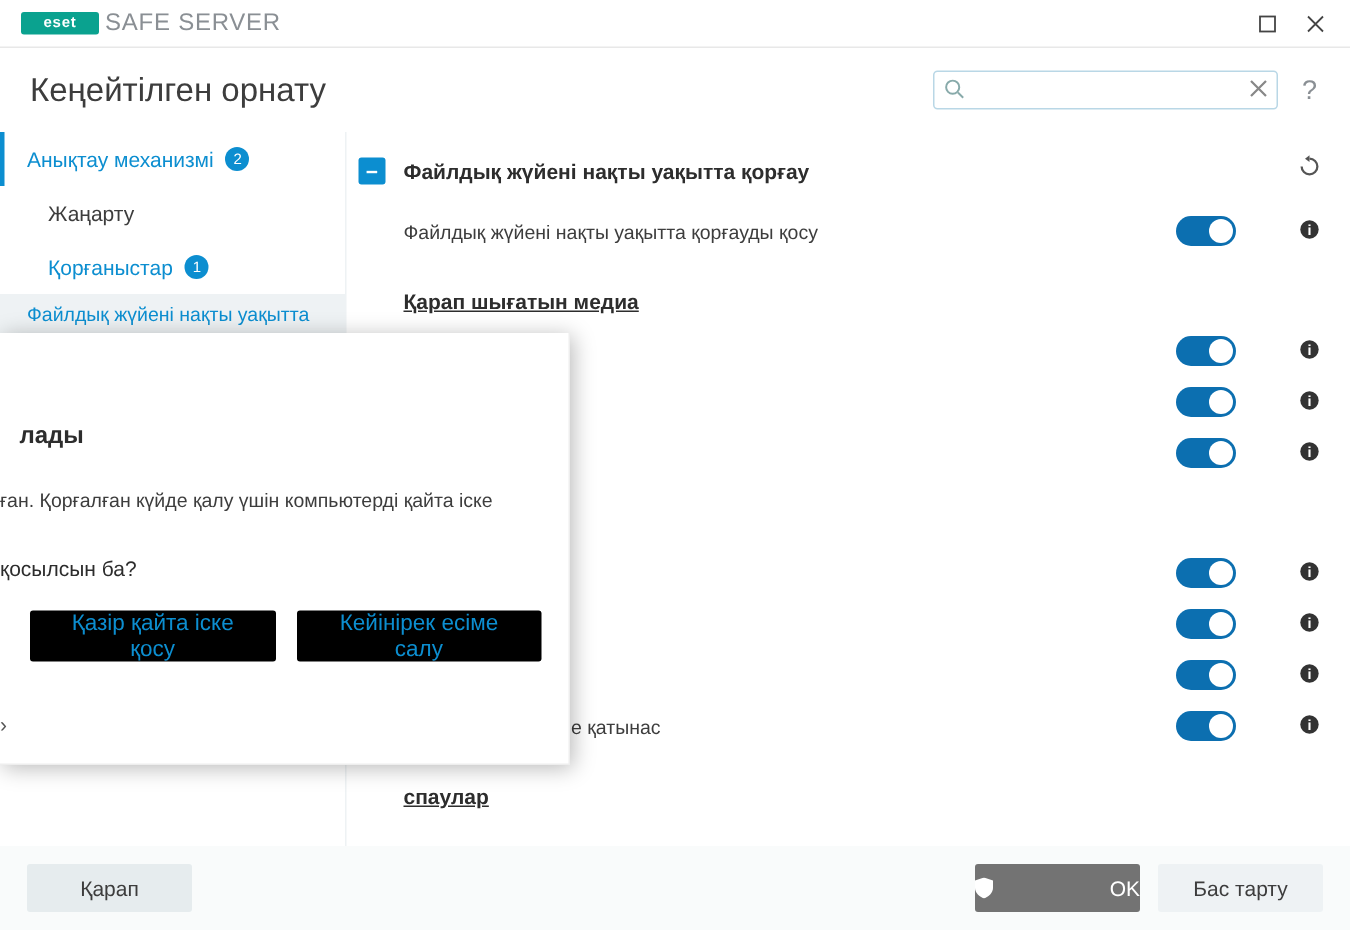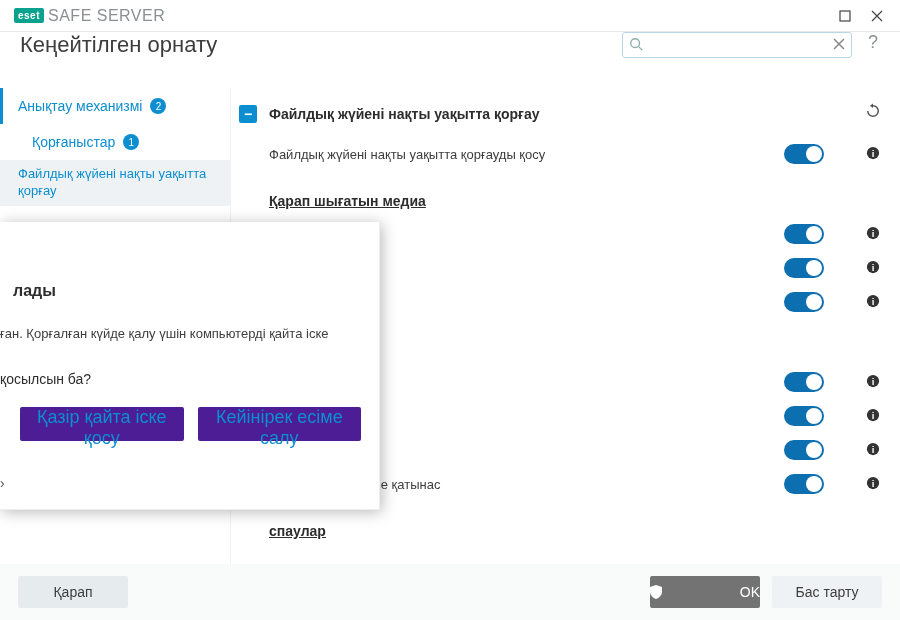--- a/index.html
+++ b/index.html
@@ -1,27 +1,27 @@
 <!DOCTYPE html>
 <html><head>
 <meta charset="utf-8">
 <style>
   * { box-sizing: border-box; margin: 0; padding: 0; font-family: "Segoe UI", Arial, sans-serif; }
   body { width: 900px; height: 620px; background: #fff; overflow: hidden; position: relative; }
 
   
   .titlebar { height: 32px; display: flex; align-items: center; padding: 0 8px 0 14px; border-bottom: 1px solid #e8e8e8; }
   .logo-badge { height: 18px; display: flex; align-items: center; gap: 4px; }
-  .logo-box { background:#0aa28f; color:#fff; font-size:10px; font-weight:700; padding:2px 4px; border-radius:2px; letter-spacing:0.5px;}
+  .logo-box { background:#0aa28f; color:#fff; font-size:10px; font-weight:700; padding:2px 15px; border-radius:2px; letter-spacing:0.5px;}
   .logo-text { color:#8a8f94; font-size:16px; letter-spacing:0.5px; }
   .window-ctrls { margin-left:auto; display:flex; gap:2px; }
   .window-ctrls div { width:30px; height:24px; display:flex; align-items:center; justify-content:center; color:#444; font-size:14px; }
 
   
-  .header { height:56px; display:flex; padding:0 14px 0 20px; position:relative; }
+  .header { height:56px; display:flex; align-items:center; padding:0 14px 0 20px; position:relative; }
   .header h1 { font-size:22px; font-weight:400; color:#3d3d3d; }
   .search { margin-left:auto; position:relative; }
   .search input { width:230px; height:26px; border:1px solid #b9d7e6; border-radius:3px; padding:0 26px; font-size:13px; outline:none; }
   .search .mag { position:absolute; left:7px; top:5px; color:#8aa; font-size:14px; }
   .search .clr { position:absolute; right:7px; top:5px; color:#888; font-size:14px; }
   .help { width:26px; text-align:center; color:#8a8f94; font-size:18px; margin-left:8px; }
 
   
   .content { position:absolute; top:88px; bottom:56px; left:0; right:0; display:flex; }
   .sidebar { width:230px; padding-top:0; }
@@ -53,21 +53,21 @@
   .btn-secondary { background:#eef2f4; color:#3d3d3d; }
   .shield-icon { width:12px; height:14px; }
 
   
   .modal { position:absolute; top:222px; left:0; width:380px; background:#fff; box-shadow: 2px 2px 14px rgba(0,0,0,.28); padding:18px 18px 18px 0; border-right:1px solid #eee; border-bottom:1px solid #eee; }
   .modal h3 { font-size:16px; font-weight:700; color:#2d2d2d; padding:42px 0 24px 13px; }
   .modal p { font-size:13px; color:#3d3d3d; line-height:1.6; margin-bottom:14px; }
   .modal p.bold { font-weight:700; }
   .modal .question { font-size:14px; color:#2d2d2d; margin:26px 0 20px 0; }
   .modal-btns { display:flex; gap:14px; padding-left:20px; }
-  .modal-btn { height:34px; padding:0 14px; background:#4c1d95; border:none; color:#0c8ed0; font-size:18px; cursor:pointer; border-radius:2px; }
+  .modal-btn { height:34px; padding:0 14px; background:#000000; border:none; color:#0c8ed0; font-size:15px; cursor:pointer; border-radius:2px; }
   .modal-footer { margin-top:18px; padding-top:16px; font-size:14px; color:#555; }
 </style>
 </head>
 <body>
 
 <div class="titlebar">
   <div class="logo-badge">
     <span class="logo-box">eset</span>
     <span class="logo-text">SAFE SERVER</span>
   </div>
@@ -102,20 +102,23 @@
     </span>
   </div>
   <div class="help">?</div>
 </div>
 
 <div class="content">
   <div class="sidebar">
     <div class="nav-item active">
       <span>Анықтау механизмі</span>
       <span class="badge">2</span>
+    </div>
+    <div class="nav-item">
+      <span>Жаңарту</span>
     </div>
     <div class="nav-item blue">
       <span>Қорғаныстар</span>
       <span class="badge">1</span>
     </div>
     <div class="sub-item">Файлдық жүйені нақты уақытта қорғау</div>
   </div>
 
   <div class="main">
     <div class="section-head">

